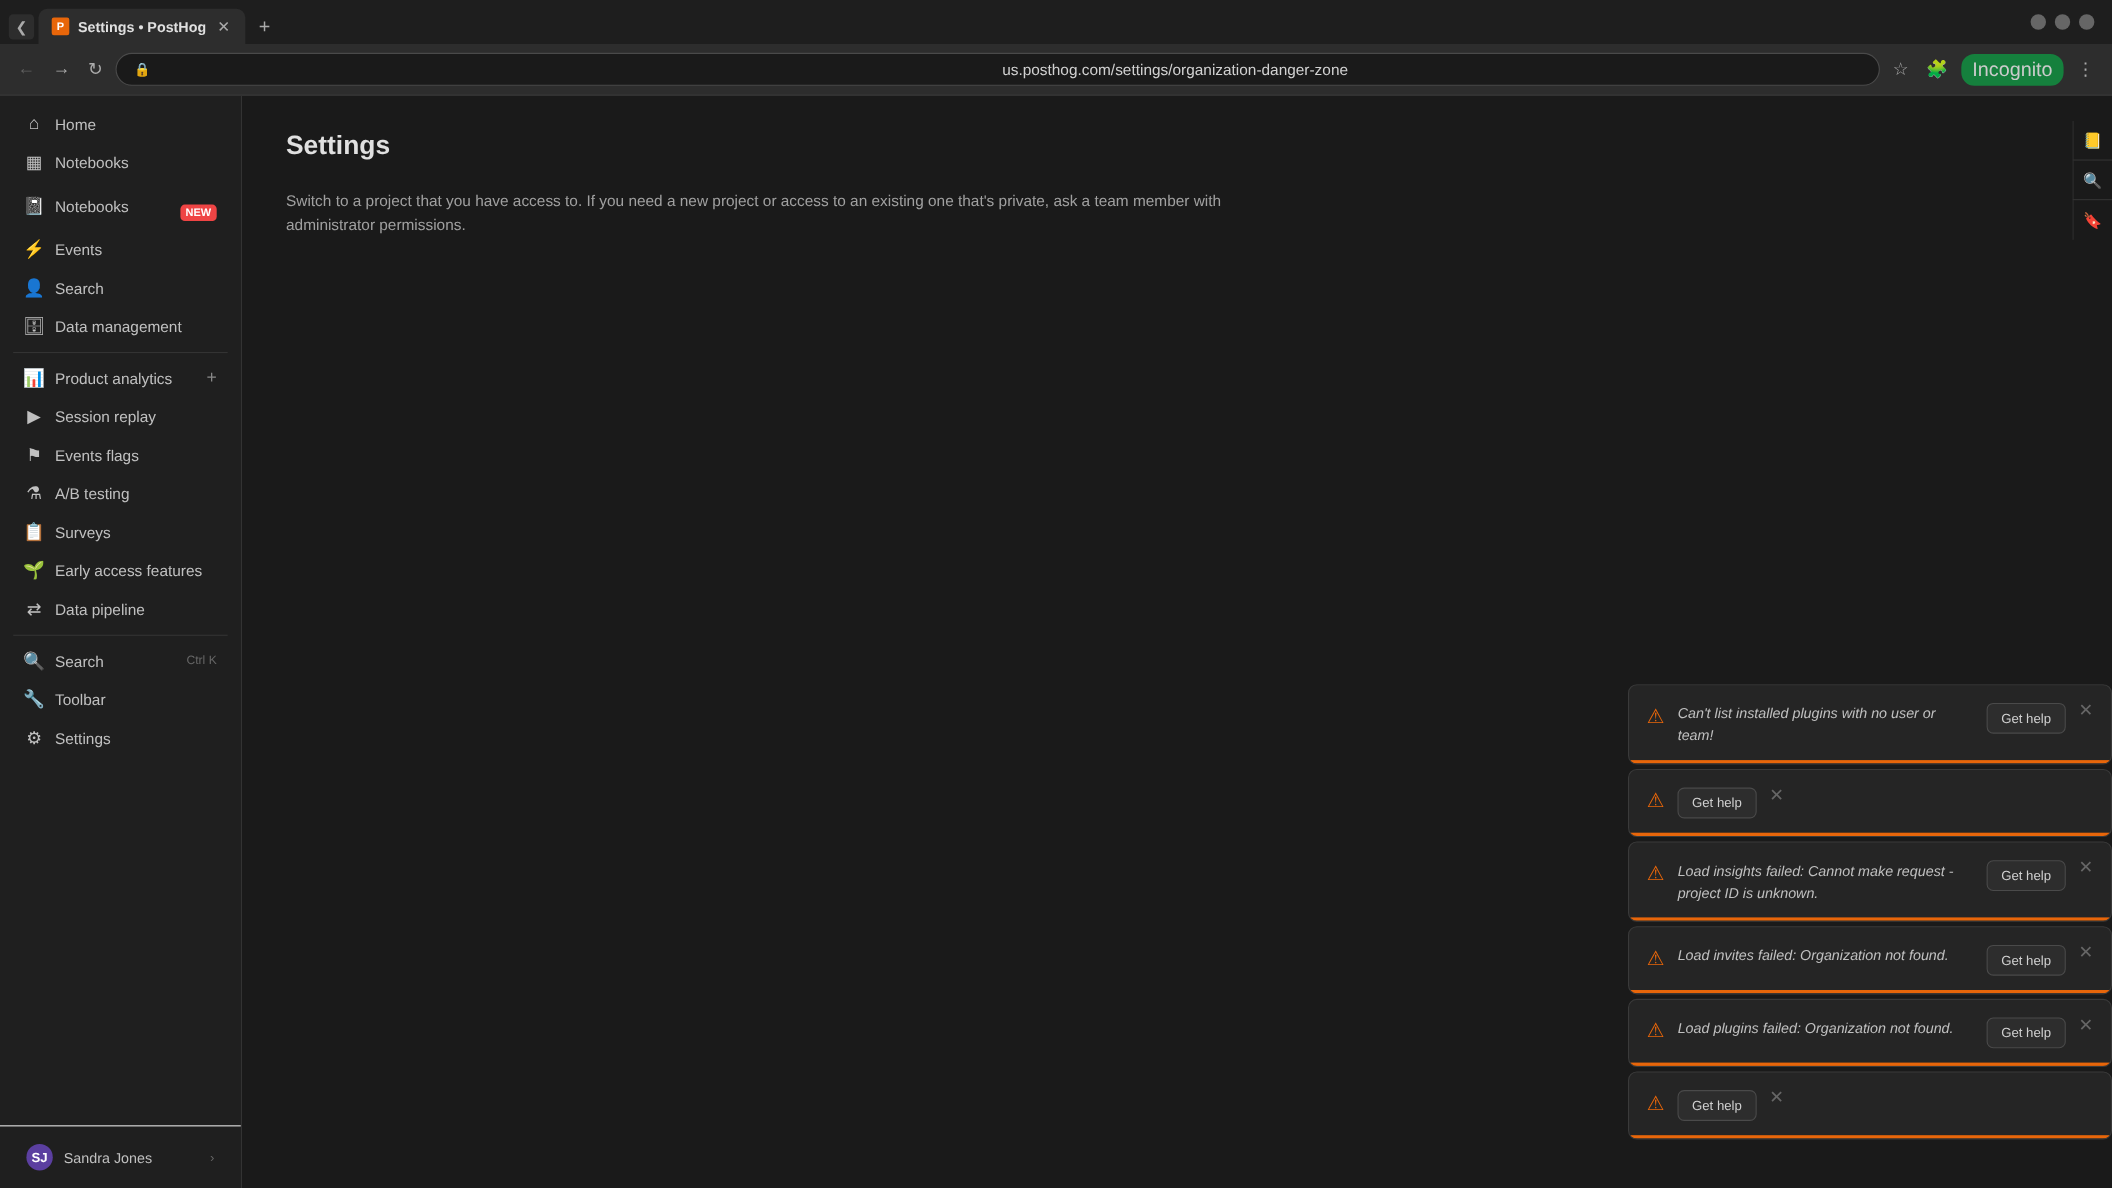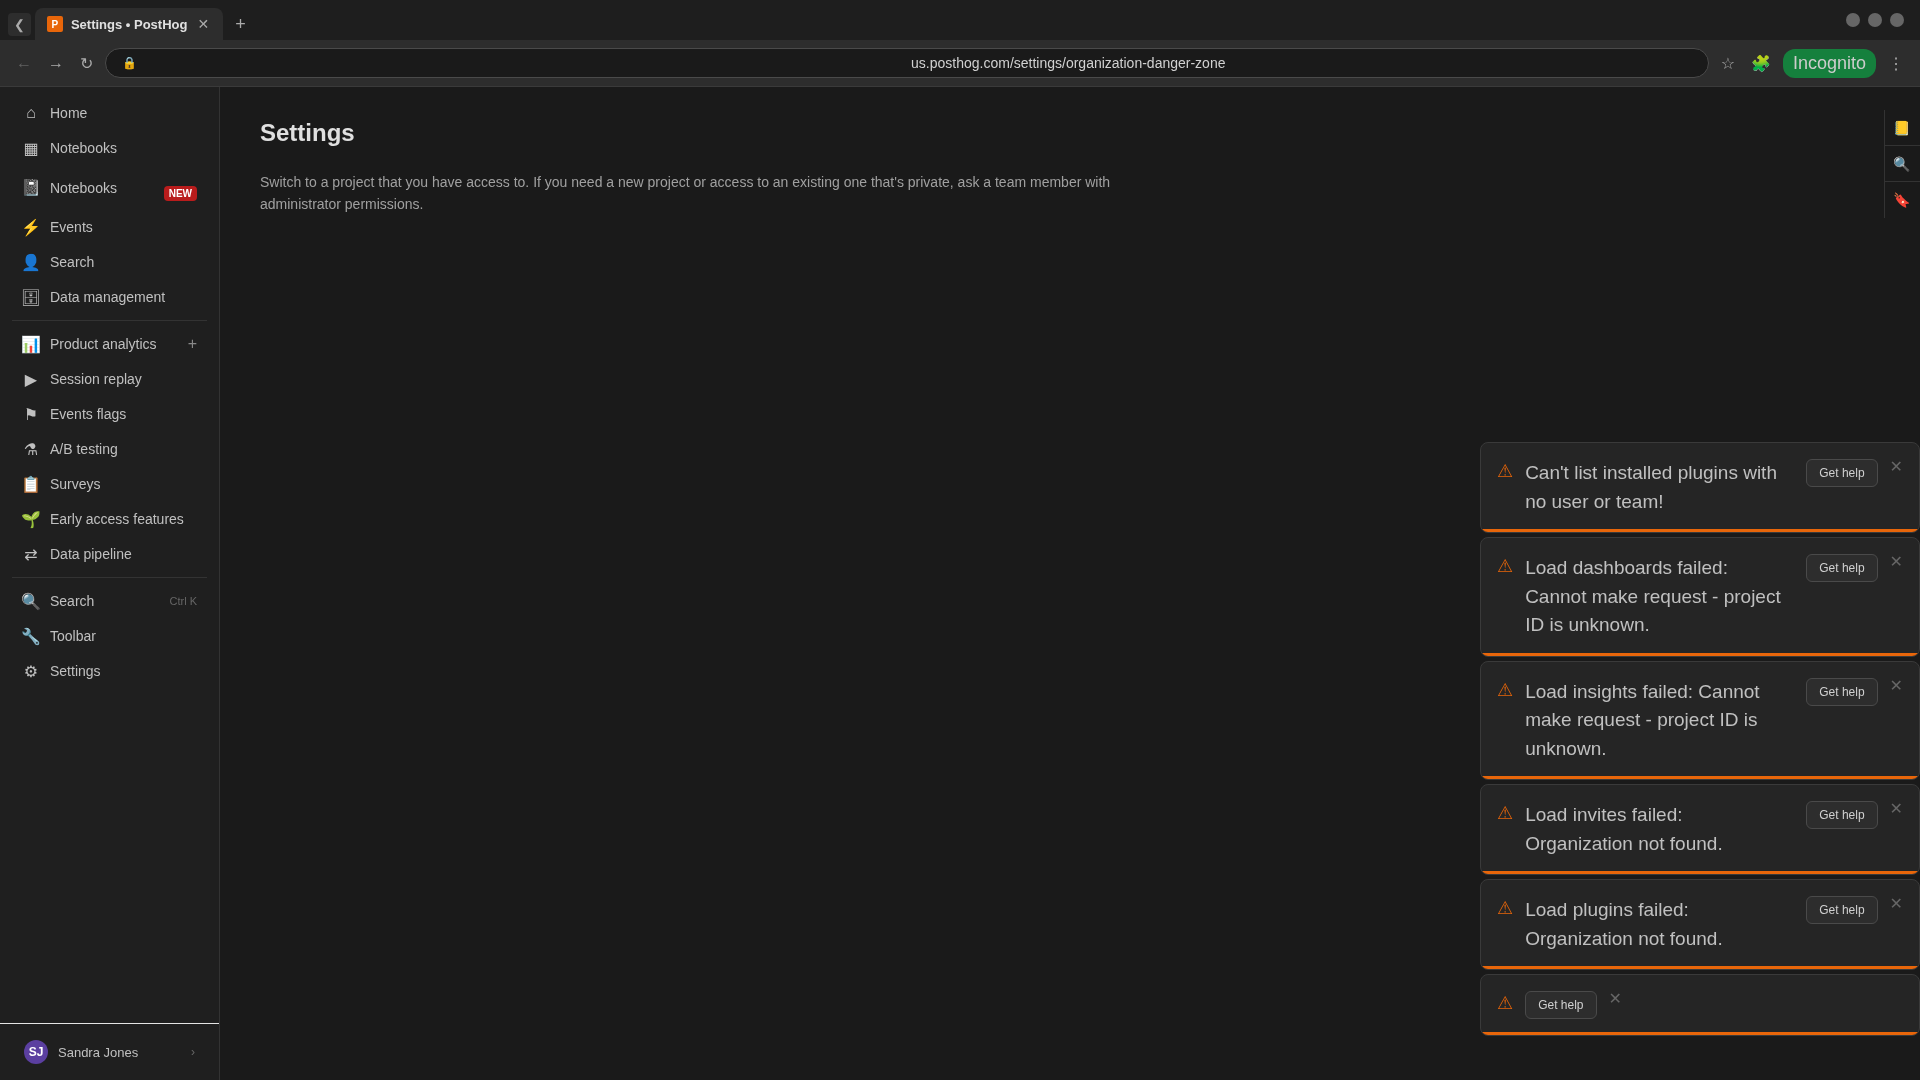--- a/index.html
+++ b/index.html
@@ -32,21 +32,21 @@
 
     
     .app-layout { display: flex; flex: 1; overflow: hidden; }
 
     
     .sidebar { width: 220px; background: #1f1f1f; border-right: 1px solid #333; display: flex; flex-direction: column; overflow-y: auto; flex-shrink: 0; }
     .sidebar-nav { padding: 8px 0; flex: 1; }
     .sidebar-item { display: flex; align-items: center; gap: 10px; padding: 8px 16px; cursor: pointer; border-radius: 6px; margin: 1px 6px; color: #c0c0c0; font-size: 14px; position: relative; }
     .sidebar-icon { width: 18px; height: 18px; display: flex; align-items: center; justify-content: center; flex-shrink: 0; font-size: 16px; }
     .sidebar-label { flex: 1; }
-    .sidebar-badge { background: #b91c1c; color: white; font-size: 10px; font-weight: bold; padding: 2px 5px; border-radius: 4px; margin-top: 12px; }
+    .sidebar-badge { background: #ef4444; color: white; font-size: 10px; font-weight: bold; padding: 2px 5px; border-radius: 4px; margin-top: 12px; }
     .sidebar-divider { height: 1px; background: #333; margin: 6px 12px; }
     .sidebar-add-btn { color: #888; font-size: 16px; margin-left: auto; }
     .sidebar-footer { padding: 8px 14px; border-top: 1px solid #e5e5e5; }
     .user-item { display: flex; align-items: center; gap: 10px; padding: 8px 10px; cursor: pointer; border-radius: 6px; }
     .user-avatar { width: 24px; height: 24px; border-radius: 50%; background: #5b3fa0; color: white; display: flex; align-items: center; justify-content: center; font-size: 12px; font-weight: bold; }
     .user-name { font-size: 13px; color: #c0c0c0; flex: 1; }
     .user-chevron { color: #666; font-size: 12px; }
 
     
     .right-panel { display: flex; flex-direction: column; flex: 1; }
@@ -55,21 +55,21 @@
     
     .main-content { flex: 1; background: #1a1a1a; padding: 32px 40px; position: relative; overflow: auto; }
     .page-title { font-size: 24px; font-weight: 600; color: #e0e0e0; margin-bottom: 24px; }
     .page-description { color: #a0a0a0; font-size: 14px; line-height: 1.6; max-width: 900px; }
 
     
     .toasts-container { position: fixed; bottom: 40px; right: 0; width: 440px; display: flex; flex-direction: column; gap: 0; z-index: 1000; }
     .toast { background: #252525; border: 1px solid #3a3a3a; border-radius: 8px; padding: 16px; display: flex; align-items: flex-start; gap: 12px; margin-bottom: 4px; position: relative; overflow: hidden; }
     .toast::after { content: ''; position: absolute; bottom: 0; left: 0; right: 0; height: 3px; background: #e8660a; }
     .toast-icon { color: #e8660a; font-size: 18px; flex-shrink: 0; margin-top: 1px; }
-    .toast-message { flex: 1; font-size: 19px; color: #c0c0c0; line-height: 1.5; }
+    .toast-message { flex: 1; font-size: 13px; color: #c0c0c0; line-height: 1.5; font-style: italic; }
     .toast-get-help { background: #2d2d2d; border: 1px solid #4a4a4a; color: #d0d0d0; padding: 6px 12px; border-radius: 6px; font-size: 12px; cursor: pointer; white-space: nowrap; flex-shrink: 0; }
     .toast-close { background: none; border: none; color: #666; cursor: pointer; font-size: 16px; flex-shrink: 0; padding: 0; line-height: 1; }
 
     
     ::-webkit-scrollbar { width: 6px; }
     ::-webkit-scrollbar-track { background: #1a1a1a; }
     ::-webkit-scrollbar-thumb { background: #444; border-radius: 3px; }
   </style>
 </head>
 <body>
@@ -227,21 +227,20 @@
 
   <div class="toast">
     <span class="toast-icon">⚠</span>
     <span class="toast-message">Can't list installed plugins with no user or team!</span>
     <button class="toast-get-help">Get help</button>
     <button class="toast-close">✕</button>
   </div>
 
   <div class="toast">
     <span class="toast-icon">⚠</span>
-    <span class="toast-message">Load dashboards failed: Cannot make request - project ID is unknown.</span>
     <button class="toast-get-help">Get help</button>
     <button class="toast-close">✕</button>
   </div>
 
   <div class="toast">
     <span class="toast-icon">⚠</span>
     <span class="toast-message">Load insights failed: Cannot make request - project ID is unknown.</span>
     <button class="toast-get-help">Get help</button>
     <button class="toast-close">✕</button>
   </div>

